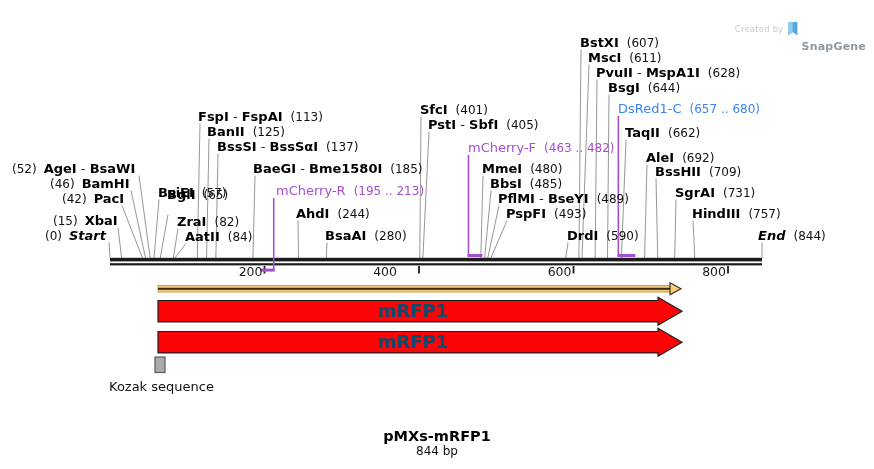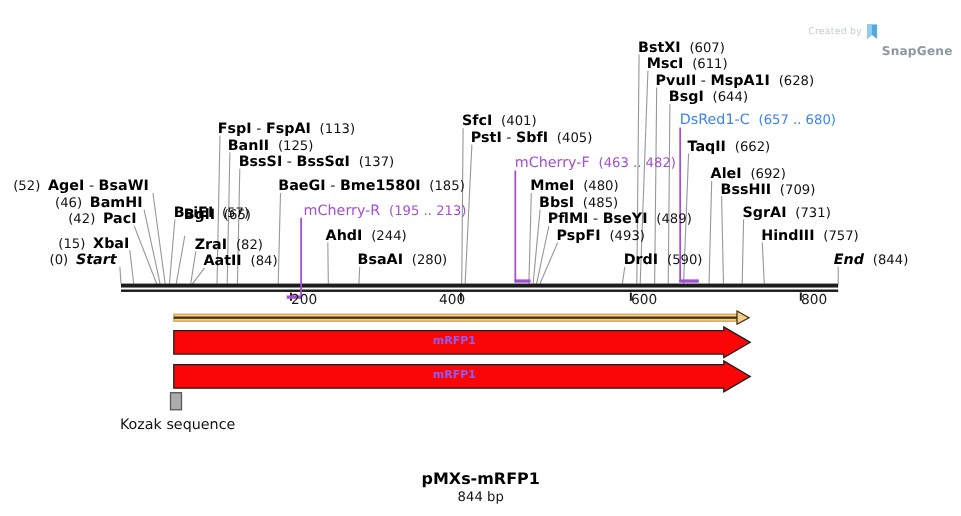--- a/index.html
+++ b/index.html
@@ -8,22 +8,22 @@
   #map-svg{position:absolute;left:0;top:0;}
   .site-label{position:absolute;white-space:nowrap;line-height:14px;font-size:13px;color:#000;}
   .site-label .name{font-weight:bold;color:#000;}
   .site-label .dash{font-weight:400;color:#222;}
   .site-label .pos{font-size:12px;font-weight:400;color:#111;}
   .site-label .pos.right{margin-left:8px;}
   .site-label .pos.left{margin-right:7px;}
   .site-label.italic .name{font-style:italic;}
   .primer-label{position:absolute;white-space:nowrap;line-height:14px;font-size:13px;font-weight:400;}
   .primer-label .range{font-size:12px;margin-left:8px;}
-  .tick-label{position:absolute;font-size:12.5px;color:#1a1a1a;line-height:13px;transform:translateX(-100%);margin-left:26px;}
-  .cds-label{position:absolute;text-align:center;color:#8b5cf6;font-weight:bold;font-size:10px;line-height:14px;}
+  .tick-label{position:absolute;font-size:12.5px;color:#1a1a1a;line-height:13px;transform:translateX(-100%);}
+  .cds-label{position:absolute;text-align:center;color:#0c4a6e;font-weight:bold;font-size:18px;line-height:14px;}
   .kozak-label{position:absolute;left:109px;top:379px;font-size:13px;color:#111;line-height:15px;}
   .watermark{position:absolute;right:8px;top:4px;display:flex;align-items:center;gap:4px;}
   .wm-created{font-size:8.5px;color:#c7cdd3;letter-spacing:.2px;}
   .wm-brand{font-size:11px;font-weight:600;color:#8d98a1;letter-spacing:.2px;margin-top:36px;}
   .wm-logo{display:block;}
   .title-block{position:absolute;left:0;top:428px;width:874px;text-align:center;}
   .title-block .title{font-size:14.5px;font-weight:bold;color:#000;line-height:16px;}
   .title-block .length{font-size:12px;color:#111;line-height:15px;}
 </style>
 </head>

